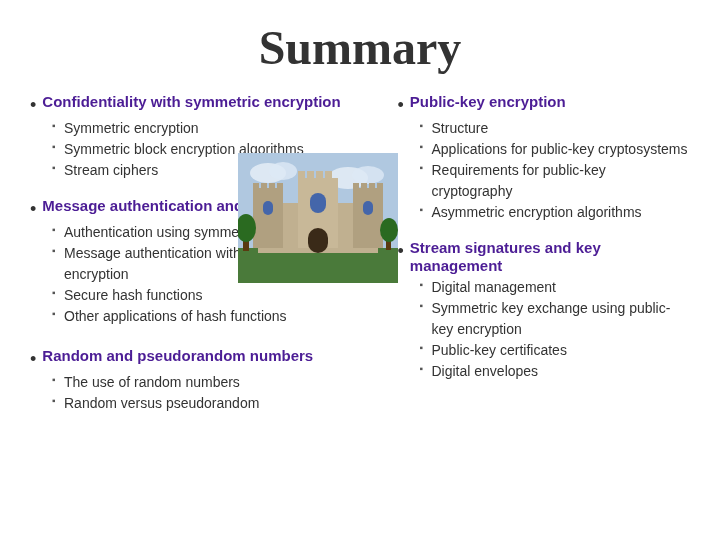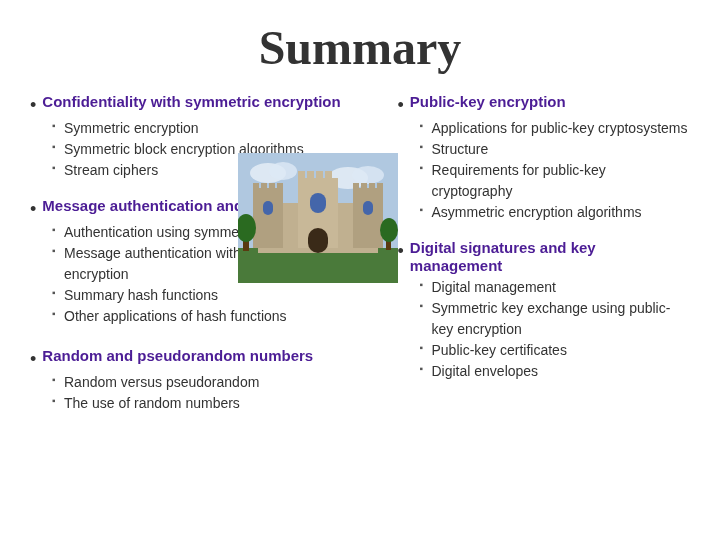--- a/index.html
+++ b/index.html
@@ -134,21 +134,21 @@
       </div>
 
       <div class="section-block">
         <div class="section-header">
           <span class="bullet-dot">•</span>
           <span class="section-title">Message authentication and hash functions</span>
         </div>
         <ul class="sub-items">
           <li>Authentication using symmetric encryption</li>
           <li>Message authentication without message encryption</li>
-          <li>Summary hash functions</li>
+          <li>Secure hash functions</li>
           <li>Other applications of hash functions</li>
         </ul>
       </div>
 
       <div class="castle-image">
         <svg class="castle-svg" viewBox="0 0 160 130" xmlns="http://www.w3.org/2000/svg">
 
           <rect width="160" height="130" fill="#b0c8e0"></rect>
 
           <ellipse cx="30" cy="20" rx="18" ry="10" fill="#e8f0f8" opacity="0.8"></ellipse>
@@ -193,46 +193,46 @@
           <ellipse cx="151" cy="77" rx="9" ry="12" fill="#2a6a20"></ellipse>
         </svg>
       </div>
 
       <div class="section-block" style="margin-top: 4px;">
         <div class="section-header">
           <span class="bullet-dot">•</span>
           <span class="section-title">Random and pseudorandom numbers</span>
         </div>
         <ul class="sub-items">
+          <li>The use of random numbers</li>
           <li>Random versus pseudorandom</li>
-          <li>The use of random numbers</li>
         </ul>
       </div>
 
     </div>
 
     <div class="right-col">
 
       <div class="section-block">
         <div class="section-header">
           <span class="bullet-dot">•</span>
           <span class="section-title">Public-key encryption</span>
         </div>
         <ul class="sub-items">
+          <li>Structure</li>
           <li>Applications for public-key cryptosystems</li>
-          <li>Structure</li>
           <li>Requirements for public-key cryptography</li>
           <li>Asymmetric encryption algorithms</li>
         </ul>
       </div>
 
       <div class="section-block">
         <div class="section-header">
           <span class="bullet-dot">•</span>
-          <span class="section-title">Digital signatures and key management</span>
+          <span class="section-title">Stream signatures and key management</span>
         </div>
         <ul class="sub-items">
           <li>Digital management</li>
           <li>Symmetric key exchange using public-key encryption</li>
           <li>Public-key certificates</li>
           <li>Digital envelopes</li>
         </ul>
       </div>
 
     </div>

